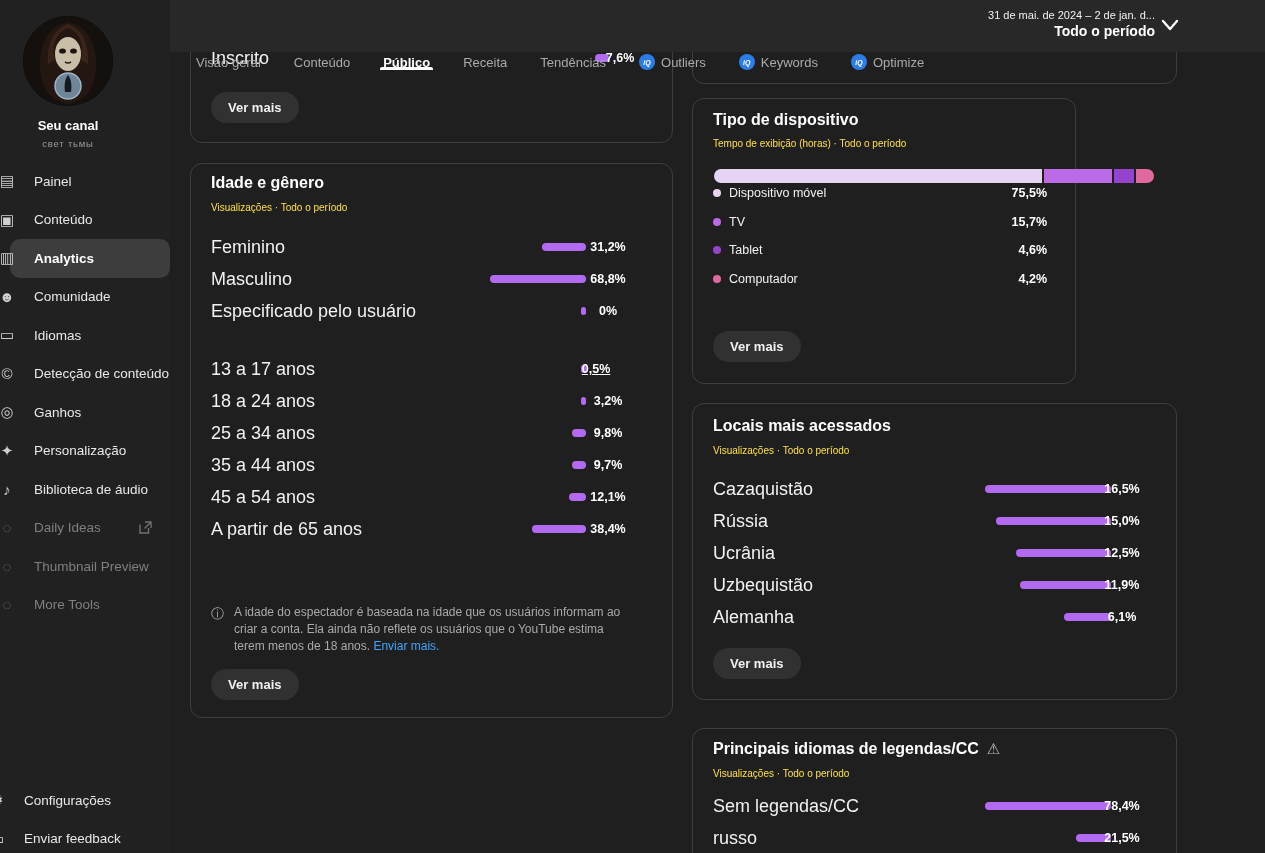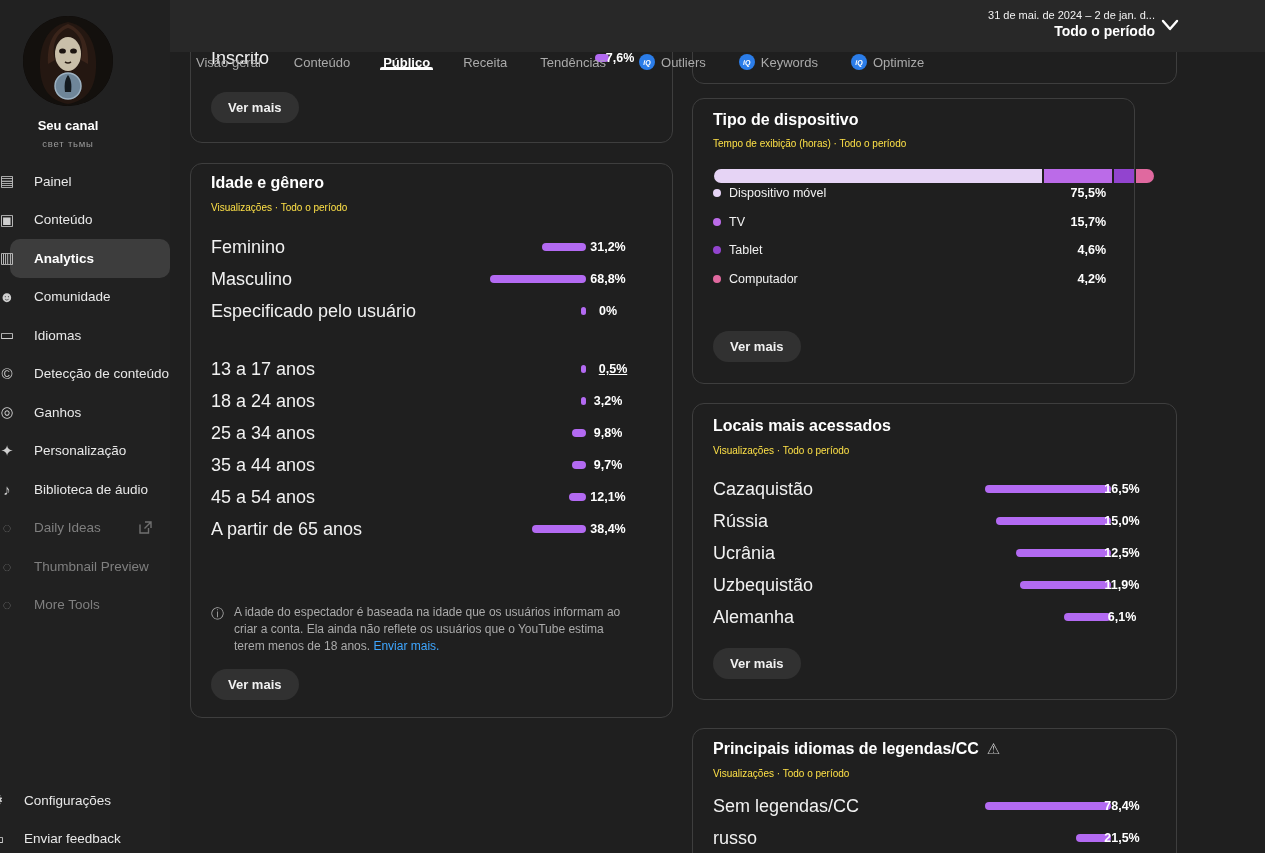--- a/index.html
+++ b/index.html
@@ -212,21 +212,21 @@
       <div class="bar-row">
         <span class="rlabel">Especificado pelo usuário</span>
         <span class="rbar" style="width: 5px; right: 86px; background: rgb(179, 106, 242);"></span>
         <span class="rval" style="right: 38px;">0%</span>
       </div>
     </div>
   <div id="age-rows" style="position:absolute; left:0; right:0; top:189px;">
       <div class="bar-row">
         <span class="rlabel">13 a 17 anos</span>
         <span class="rbar" style="width: 5px; right: 86px; background: rgb(179, 106, 242);"></span>
-        <span class="rval" style="right: 33px; text-decoration: underline;">0,5%</span>
+        <span class="rval" style="right: 50px; text-decoration: underline;">0,5%</span>
       </div>
       <div class="bar-row">
         <span class="rlabel">18 a 24 anos</span>
         <span class="rbar" style="width: 5px; right: 86px; background: rgb(179, 106, 242);"></span>
         <span class="rval" style="right: 38px;">3,2%</span>
       </div>
       <div class="bar-row">
         <span class="rlabel">25 a 34 anos</span>
         <span class="rbar" style="width: 14px; right: 86px; background: rgb(179, 106, 242);"></span>
         <span class="rval" style="right: 38px;">9,8%</span>
@@ -250,21 +250,21 @@
   <div class="note" style="top:440px;">
     <span class="info-glyph">ⓘ</span>
     <span class="note-text"><span>A idade do espectador é baseada na idade que os usuários informam ao criar a conta. Ela ainda não reflete os usuários que o YouTube estima terem menos de 18 anos.</span>
     <a>Enviar mais.</a></span>
   </div>
   <button class="ver-mais" style="bottom:17px;">Ver mais</button>
 </div>
 
 <div class="card" style="left:692px; top:12px; width:485px; height:72px;"></div>
 
-<div class="card" style="left:692px; top:98px; width:443px; height:286px;">
+<div class="card" style="left:692px; top:98px; width:384px; height:286px;">
   <div class="card-title" style="top:12px;">Tipo de dispositivo</div>
   <div class="card-sub" style="top:39px;">Tempo de exibição (horas) · Todo o período</div>
   <div class="stacked-bar" id="device-stacked-bar">
       <span class="seg" style="width: 328px; background: rgb(230, 212, 245);"></span>
       <span class="seg" style="width: 68px; background: rgb(187, 107, 232);"></span>
       <span class="seg" style="width: 20px; background: rgb(146, 68, 207);"></span>
       <span class="seg" style="width: 18px; background: rgb(224, 105, 159);"></span>
     </div>
   <div id="device-legend" style="position:absolute; left:0; right:0; top:80px;">
       <div class="legend-row">

